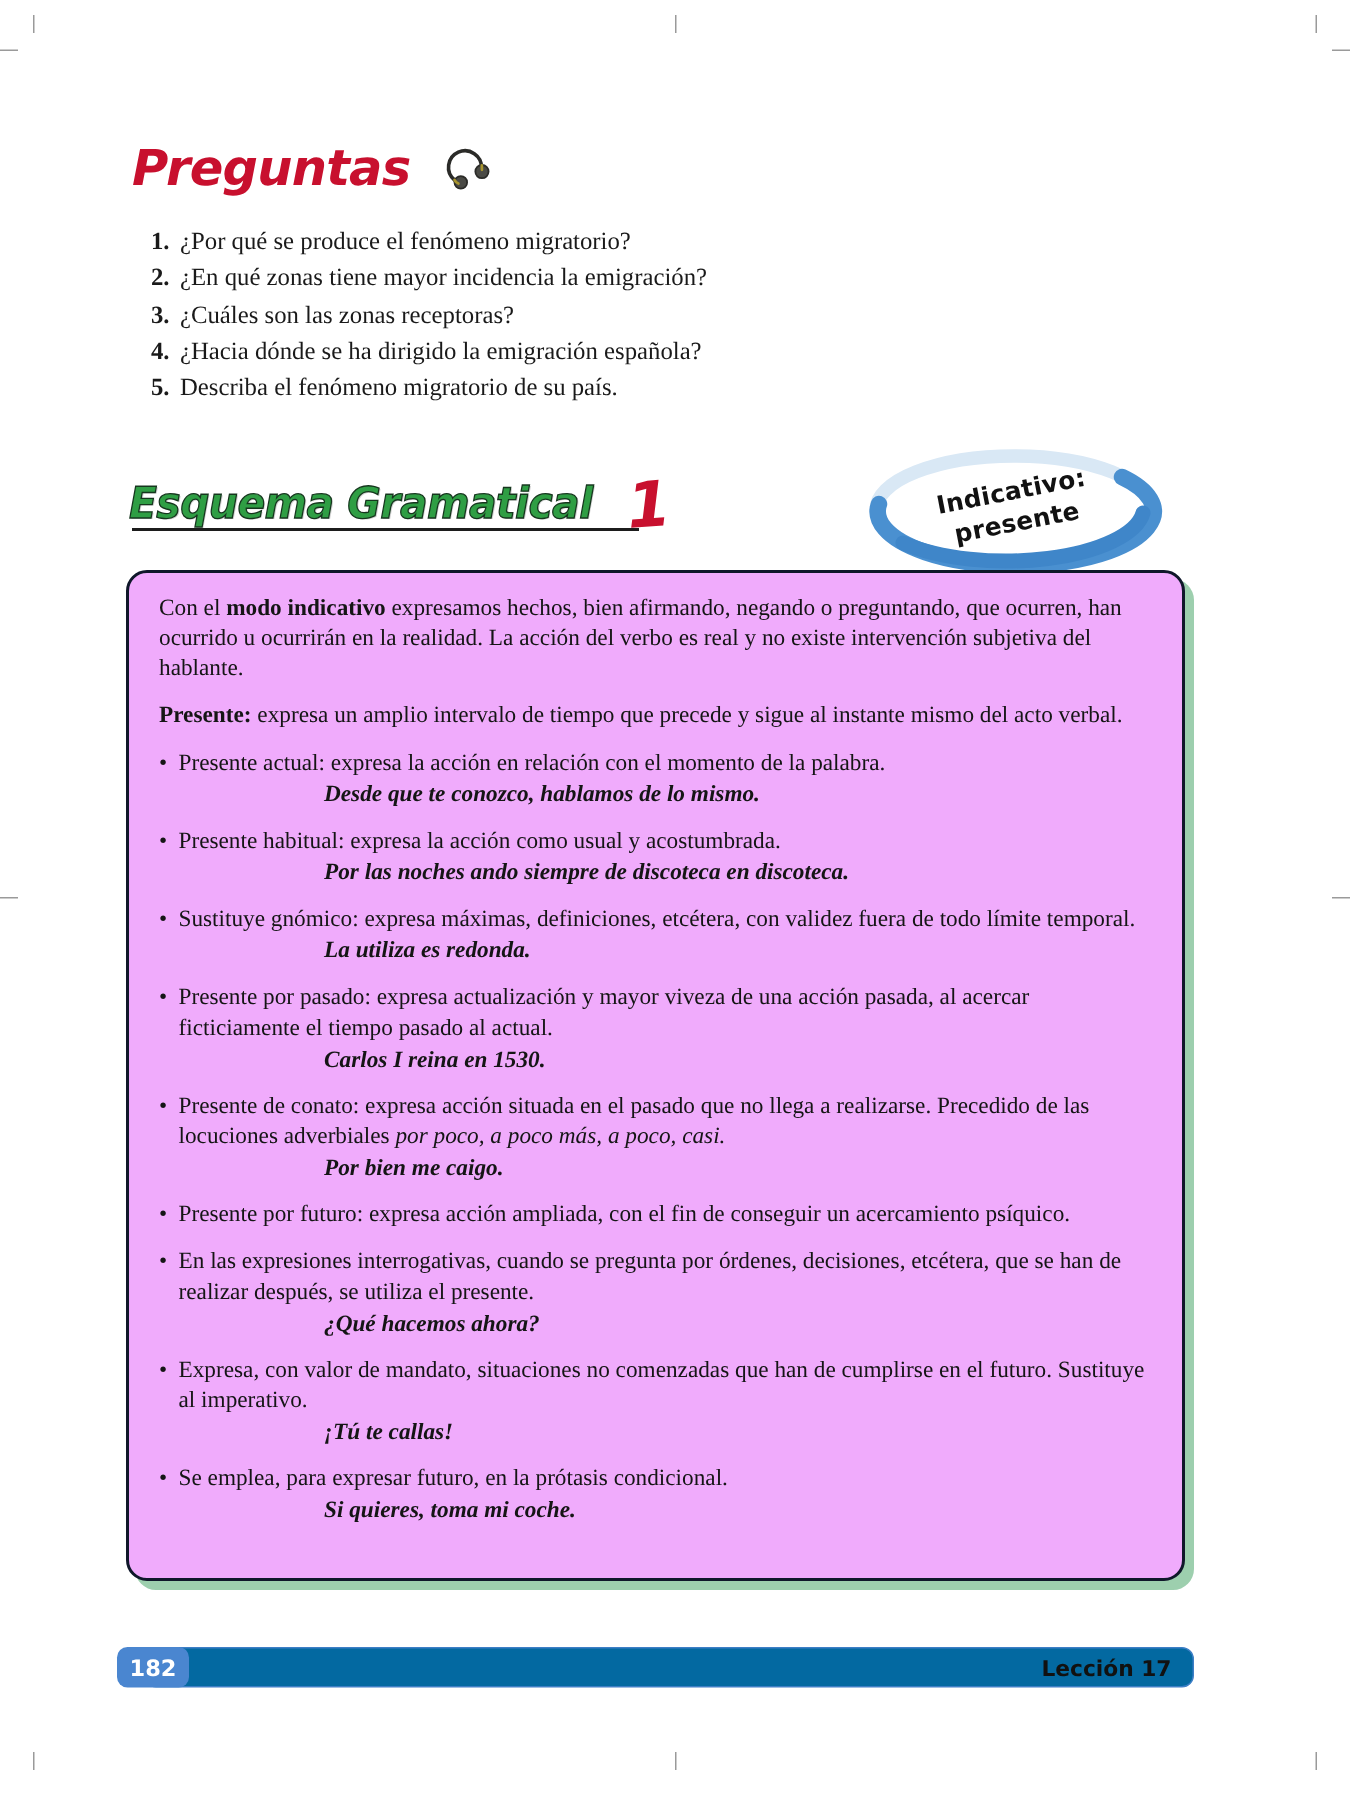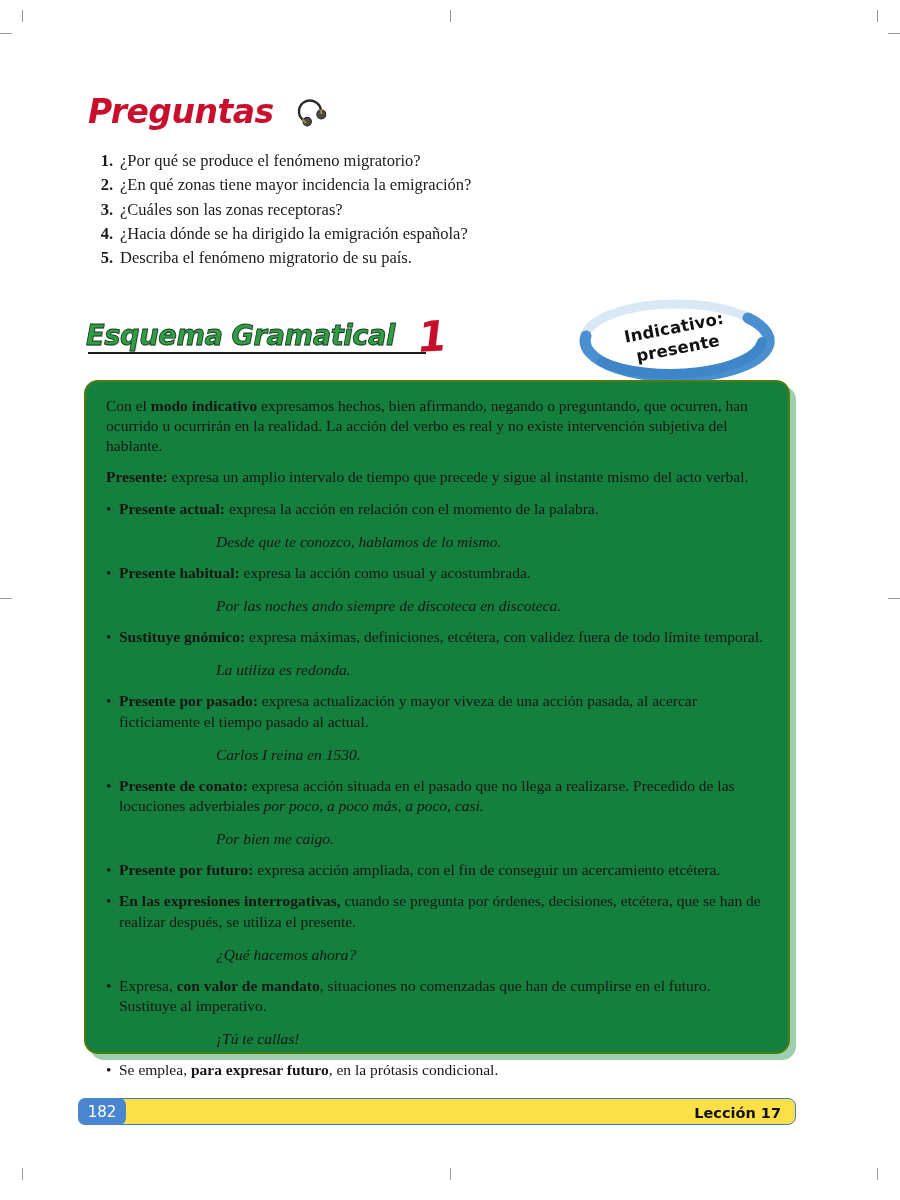--- a/index.html
+++ b/index.html
@@ -61,45 +61,45 @@
   }
   #badge-text span{display:block;}
 
   
   #grammar-box-shadow{
     position:absolute;left:90px;top:386px;width:706px;height:674px;
     background:#9dcfae;border-radius:14px;
   }
   #grammar-box{
     position:absolute;left:84px;top:380px;width:706px;height:674px;
-    background:#15803d;border:2px solid #4d7c0f;border-radius:14px;
+    background:#f0abfc;border:2px solid #0f172a;border-radius:14px;
     box-sizing:border-box;padding:14px 22px 10px 20px;
   }
   .para{font-size:15.5px;line-height:1.30;color:#151515;margin:0 0 11px 0;}
   .para b{font-weight:bold;}
   .bullets{margin:0;padding:0;list-style:none;}
   .bullet{margin:0 0 11px 0;font-size:15.5px;line-height:1.30;color:#151515;}
   .bullet .b-line{display:flex;}
   .bullet .dot{flex:0 0 13px;}
   .bullet .b-body{flex:1;}
-  .bullet b{font-weight:bold;margin-top:30px;}
+  .bullet b{font-weight:normal;margin-top:30px;}
   .bullet i{font-style:italic;}
-  .example{font-style:italic;margin-left:110px;margin-top:13px;}
+  .example{font-style:italic;margin-left:110px;margin-top:1px;font-weight:bold;}
 
   
   #footer{position:absolute;left:78px;top:1098px;width:718px;height:27px;}
   #footer-bar{
     position:absolute;left:18px;top:0;width:700px;height:27px;
-    background:#fde047;border:1.6px solid #3d7fc6;border-radius:8px;box-sizing:border-box;
+    background:#0369a1;border:1.6px solid #3d7fc6;border-radius:8px;box-sizing:border-box;
   }
   #page-number{
     position:absolute;left:0;top:0;width:48px;height:27px;
     background:#4a86d0;border-radius:7px;
     display:flex;align-items:center;justify-content:center;
-    color:#ffffff;font-family:"DejaVu Sans",sans-serif;font-weight:normal;font-size:15px;
+    color:#ffffff;font-family:"DejaVu Sans",sans-serif;font-weight:bold;font-size:15px;
   }
   #lesson-label{
     position:absolute;right:14px;top:0;height:27px;display:flex;align-items:center;
     font-family:"DejaVu Sans",sans-serif;font-weight:bold;font-size:14.5px;color:#111;
   }
 </style>
 </head>
 <body>
 
 <div class="page">
@@ -212,21 +212,21 @@
         <div class="b-line">
             <span class="dot">•</span>
             <span class="b-body"><b>Presente de conato:</b><span> expresa acción situada en el pasado que no llega a realizarse. Precedido de las locuciones adverbiales </span><i>por poco, a poco más, a poco, casi.</i></span>
           </div>
         <div class="example">Por bien me caigo.</div>
       </li>
 
       <li class="bullet">
         <div class="b-line">
             <span class="dot">•</span>
-            <span class="b-body"><b>Presente por futuro:</b><span> expresa acción ampliada, con el fin de conseguir un acercamiento etcétera.</span></span>
+            <span class="b-body"><b>Presente por futuro:</b><span> expresa acción ampliada, con el fin de conseguir un acercamiento psíquico.</span></span>
           </div>
       </li>
 
       <li class="bullet">
         <div class="b-line">
             <span class="dot">•</span>
             <span class="b-body"><b>En las expresiones interrogativas,</b><span> cuando se pregunta por órdenes, decisiones, etcétera, que se han de realizar después, se utiliza el presente.</span></span>
           </div>
         <div class="example">¿Qué hacemos ahora?</div>
       </li>

